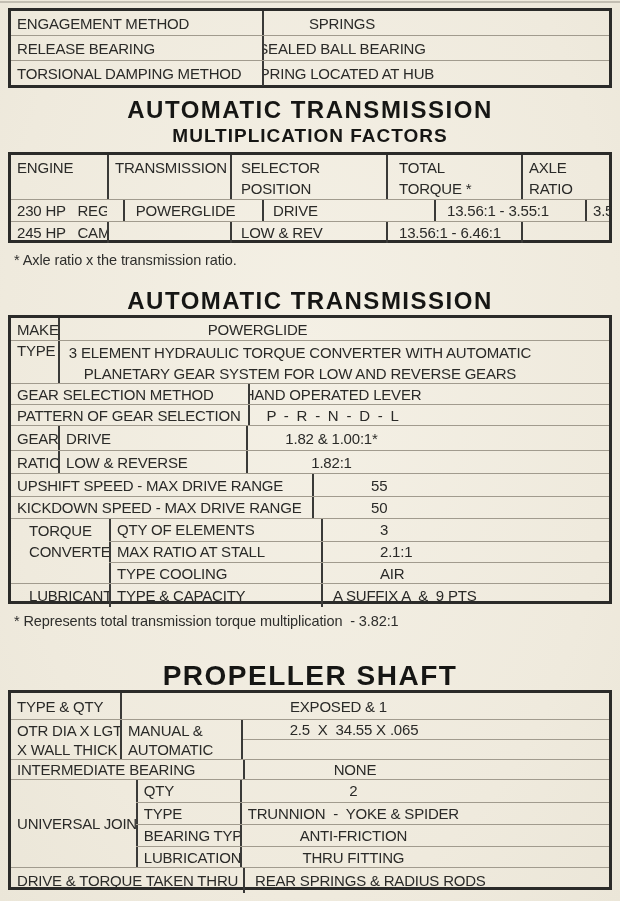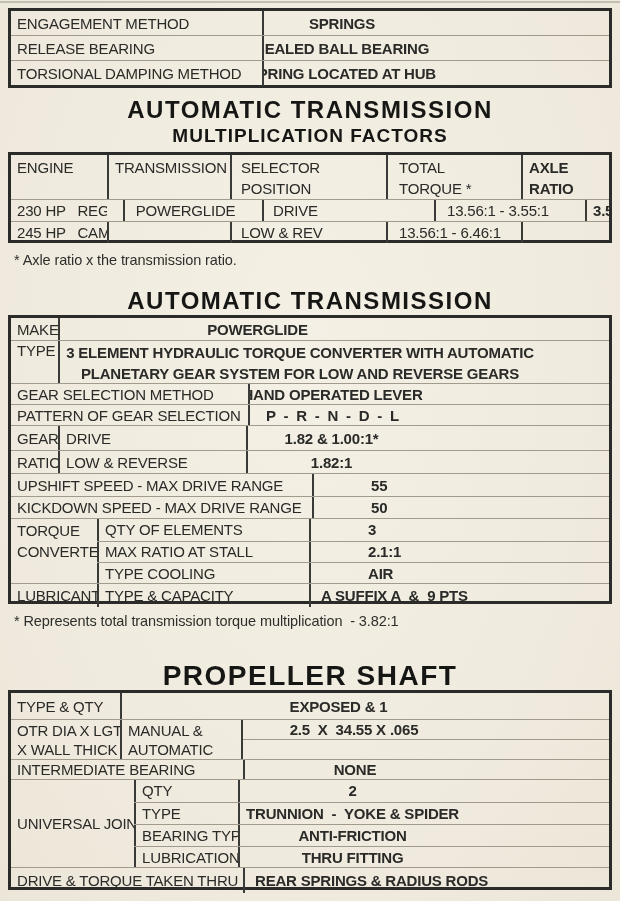--- a/index.html
+++ b/index.html
@@ -19,21 +19,21 @@
   }
   .scanline{position:absolute;left:0;top:1px;width:620px;height:2px;background:#b4b0a4;opacity:.75;}
 
   .tbl{position:absolute;box-sizing:border-box;border:3px solid #2b2b29;background:transparent;}
   .row{display:flex;box-sizing:border-box;}
   .row.hline{border-bottom:1px solid #a19b8e;}
   .cell{box-sizing:border-box;display:flex;align-items:center;padding:0 6px;white-space:pre;overflow:hidden;}
   .cell.vl{border-left:2px solid #3a3a38;}
   .cell.top{align-items:flex-start;flex-direction:column;justify-content:flex-start;padding-top:1px;}
   .cell.top span{display:block;}
-  .grow{flex:1;font-weight:bold;}
+  .grow{flex:1;}
   .ctr{justify-content:center;}
   .subcol{flex:1;display:flex;flex-direction:column;box-sizing:border-box;}
   .subrow{display:flex;box-sizing:border-box;}
   .subrow.hline{border-bottom:1px solid #a19b8e;}
 
   .heading{position:absolute;left:8px;width:604px;text-align:center;font-weight:bold;color:#161614;}
   .h-big{font-size:24px;letter-spacing:1.5px;}
   .h-mid{font-size:19px;letter-spacing:1px;}
   .h-prop{font-size:28px;letter-spacing:1.5px;}
 
@@ -56,21 +56,21 @@
   #t2 .c3{width:156px;padding-left:9px;}
   #t2 .c4{width:135px;padding-left:11px;}
   #t2 .c5{padding-left:6px;}
 
   
   #t3{left:8px;top:315px;width:604px;height:289px;}
   #t3 .c-narrow{width:47px;}
   #t3 .c-mid{width:188px;}
   #t3 .c-wide{width:237px;}
   #t3 .c-upr{width:301px;}
-  #t3 .c-tq{width:86px;}
+  #t3 .c-tq{width:86px;margin-left:12px;}
   #t3 .c-sub{width:212px;}
   #t3 .vctr{justify-content:center;padding-right:200px;}
   #t3 .vctr2{justify-content:center;padding-right:160px;}
   #t3 .vind{padding-left:57px;}
   #t3 .typlines{line-height:21px;padding-right:75px;align-items:center;}
   #t3 .typlines span{display:block;text-align:left;}
 
   
   #t4{left:8px;top:690px;width:604px;height:200px;}
   #t4 .c1{width:109px;}

